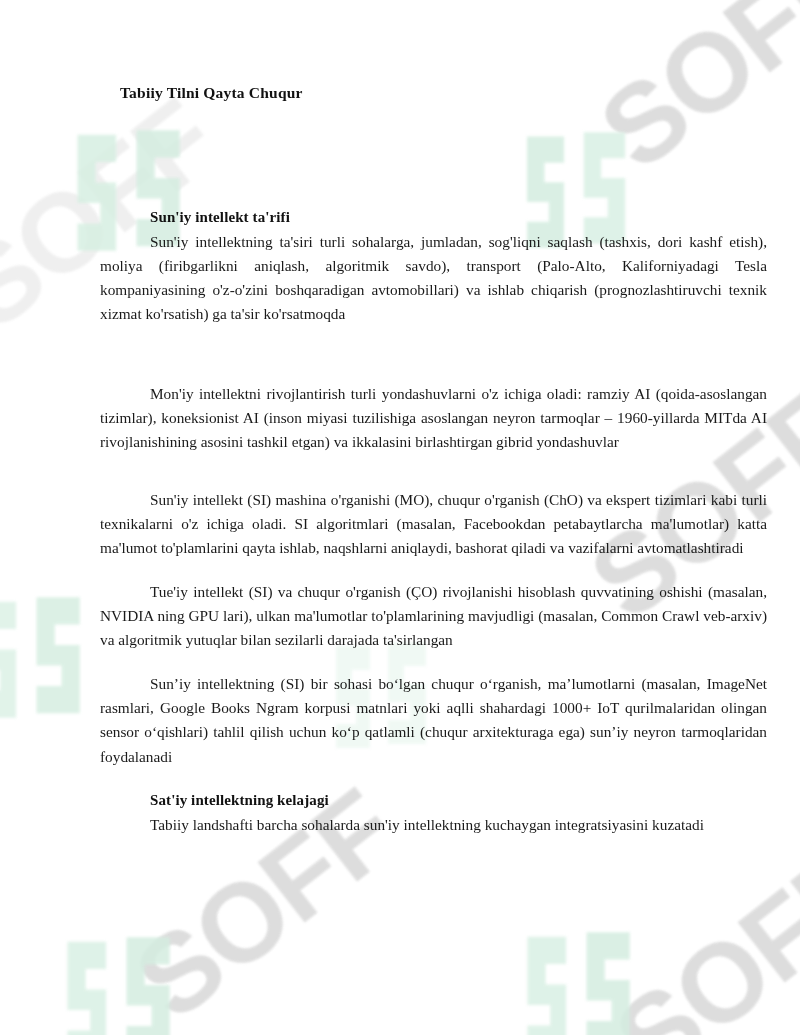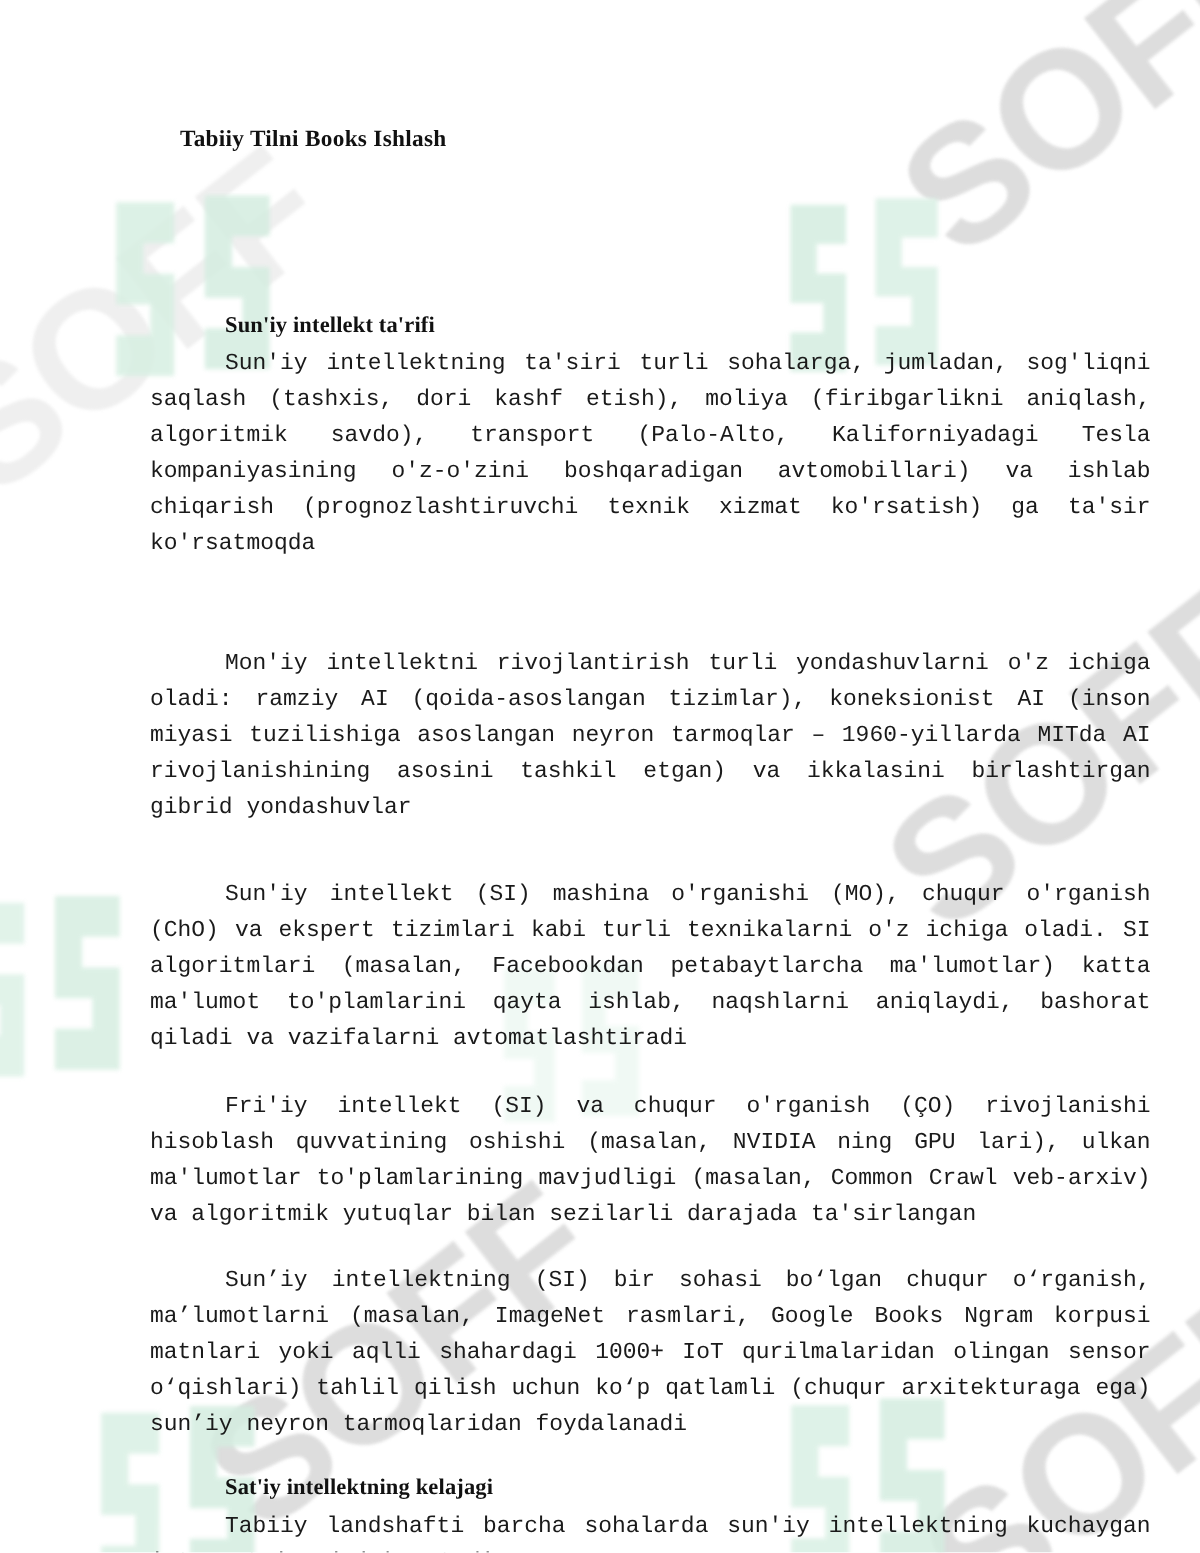--- a/index.html
+++ b/index.html
@@ -74,21 +74,20 @@
   }
   p.para {
     font-size: 15.3px;
     line-height: 1.57;
     color: #1a1a1a;
     text-align: justify;
     text-justify: inter-word;
     margin: 0;
     text-indent: 50px;
     hyphens: none;
-    font-family: Liberation Mono, monospace;
   }
   .gap-xl { height: 56px; }
   .gap-l  { height: 34px; }
   .gap-m  { height: 20px; }
 </style>
 </head>
 <body>
 
 <div class="page">
 
@@ -139,37 +138,37 @@
       <svg width="100" height="110" viewBox="0 0 100 110" aria-hidden="true">
         <path d="M58 2 L96 2 L96 26 L74 26 L74 44 L96 44 L96 104 L58 104 L58 80 L80 80 L80 62 L58 62 Z" fill="#e2f4ea"></path>
         <path d="M6 6 L40 6 L40 30 L22 30 L22 48 L40 48 L40 108 L6 108 L6 84 L26 84 L26 66 L6 66 Z" fill="#e2f4ea"></path>
       </svg>
     </div>
 
   </div>
 
   <div class="content">
 
-    <div class="doc-title">Tabiiy Tilni Books Ishlash</div>
+    <div class="doc-title">Tabiiy Tilni Qayta Chuqur</div>
 
     <div class="body-block">
 
       <div>
         <h2 class="section-heading">Sun'iy intellekt ta'rifi</h2>
         <p class="para">Sun'iy intellektning ta'siri turli sohalarga, jumladan, sog'liqni saqlash (tashxis, dori kashf etish), moliya (firibgarlikni aniqlash, algoritmik savdo), transport (Palo-Alto, Kaliforniyadagi Tesla kompaniyasining o'z-o'zini boshqaradigan avtomobillari) va ishlab chiqarish (prognozlashtiruvchi texnik xizmat ko'rsatish) ga ta'sir ko'rsatmoqda</p>
         <div class="gap-xl"></div>
         <p class="para">Mon'iy intellektni rivojlantirish turli yondashuvlarni o'z ichiga oladi: ramziy AI (qoida-asoslangan tizimlar), koneksionist AI (inson miyasi tuzilishiga asoslangan neyron tarmoqlar – 1960-yillarda MITda AI rivojlanishining asosini tashkil etgan) va ikkalasini birlashtirgan gibrid yondashuvlar</p>
       </div>
 
       <div class="gap-l"></div>
 
       <div>
         <p class="para">Sun'iy intellekt (SI) mashina o'rganishi (MO), chuqur o'rganish (ChO) va ekspert tizimlari kabi turli texnikalarni o'z ichiga oladi. SI algoritmlari (masalan, Facebookdan petabaytlarcha ma'lumotlar) katta ma'lumot to'plamlarini qayta ishlab, naqshlarni aniqlaydi, bashorat qiladi va vazifalarni avtomatlashtiradi</p>
         <div class="gap-m"></div>
-        <p class="para">Fri'iy intellekt (SI) va chuqur o'rganish (ÇO) rivojlanishi hisoblash quvvatining oshishi (masalan, NVIDIA ning GPU lari), ulkan ma'lumotlar to'plamlarining mavjudligi (masalan, Common Crawl veb-arxiv) va algoritmik yutuqlar bilan sezilarli darajada ta'sirlangan</p>
+        <p class="para">Tue'iy intellekt (SI) va chuqur o'rganish (ÇO) rivojlanishi hisoblash quvvatining oshishi (masalan, NVIDIA ning GPU lari), ulkan ma'lumotlar to'plamlarining mavjudligi (masalan, Common Crawl veb-arxiv) va algoritmik yutuqlar bilan sezilarli darajada ta'sirlangan</p>
         <div class="gap-m"></div>
         <p class="para">Sun’iy intellektning (SI) bir sohasi bo‘lgan chuqur o‘rganish, ma’lumotlarni (masalan, ImageNet rasmlari, Google Books Ngram korpusi matnlari yoki aqlli shahardagi 1000+ IoT qurilmalaridan olingan sensor o‘qishlari) tahlil qilish uchun ko‘p qatlamli (chuqur arxitekturaga ega) sun’iy neyron tarmoqlaridan foydalanadi</p>
       </div>
 
       <div class="gap-m"></div>
 
       <div>
         <h2 class="section-heading">Sat'iy intellektning kelajagi</h2>
         <p class="para">Tabiiy landshafti barcha sohalarda sun'iy intellektning kuchaygan integratsiyasini kuzatadi</p>
       </div>

